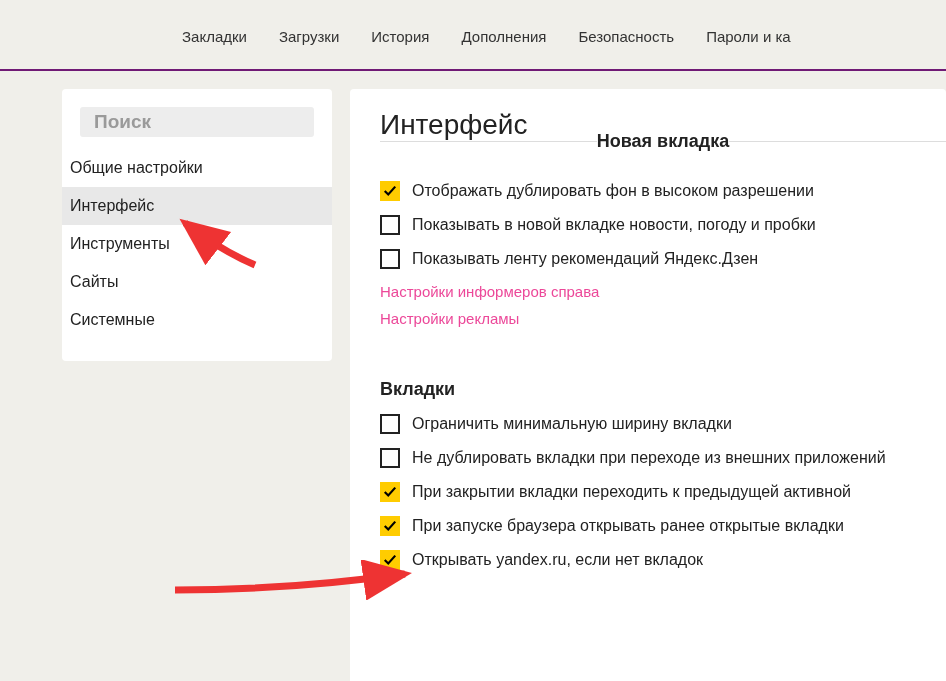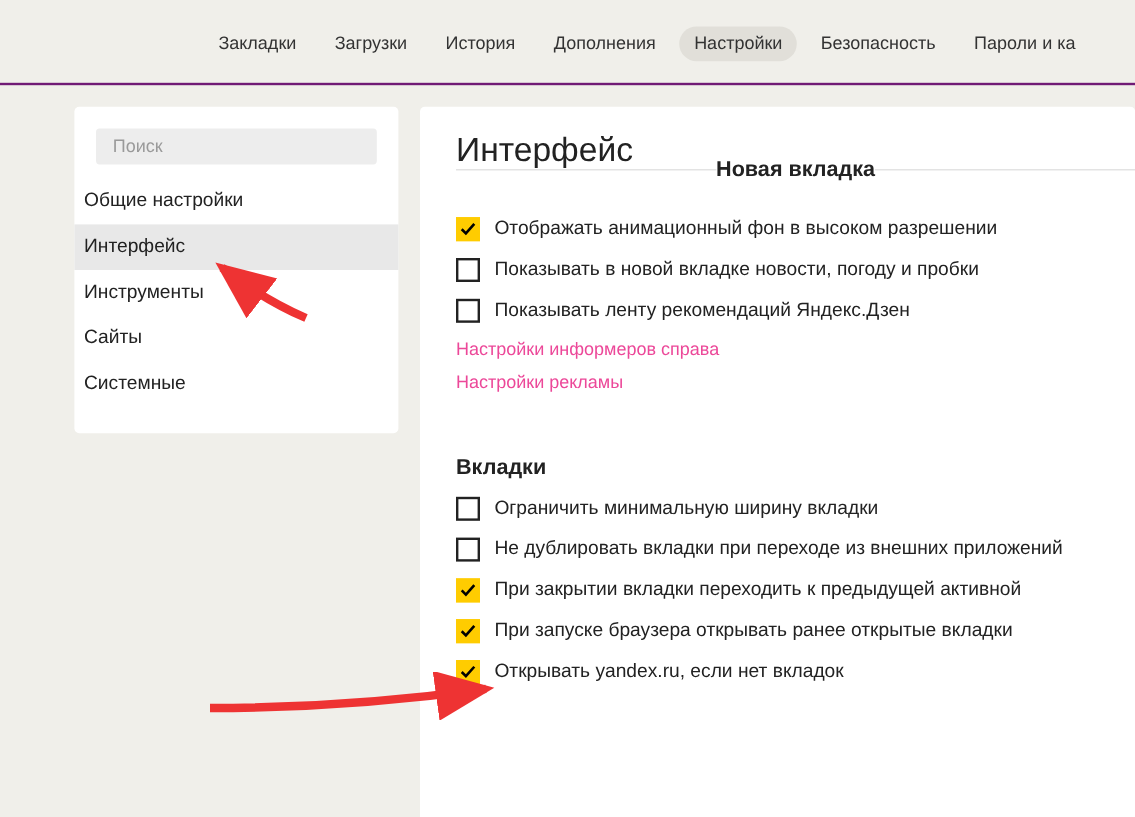--- a/index.html
+++ b/index.html
@@ -50,21 +50,22 @@
   }
   .search-box {
     margin: 0 18px 12px 18px;
     height: 30px;
     background: #ededed;
     border-radius: 3px;
     display: flex;
     align-items: center;
     padding: 0 14px;
     color: #9a9a9a;
-    font-size: 15px;
+    font-size: 19px;
+    font-weight: bold;
   }
   .side-item {
     padding: 10px 8px;
     font-size: 16px;
     color: #222;
     cursor: pointer;
   }
   .side-item.active {
     background: #e8e8e8;
   }
@@ -144,21 +145,20 @@
   }
 </style>
 </head>
 <body>
 
 <div class="topnav">
   <div class="nav-item">Закладки</div>
   <div class="nav-item">Загрузки</div>
   <div class="nav-item">История</div>
   <div class="nav-item">Дополнения</div>
-  <div class="nav-item active">Настройки</div>
   <div class="nav-item">Безопасность</div>
   <div class="nav-item">Пароли и ка</div>
 </div>
 
 <div class="wrap">
   <div class="sidebar-card">
     <div class="search-box">Поиск</div>
     <div class="side-item">Общие настройки</div>
     <div class="side-item active">Интерфейс</div>
     <div class="side-item">Инструменты</div>
@@ -170,21 +170,21 @@
     <h1 class="page-title">Интерфейс</h1>
 
     <div class="section-title cut"><span>Новая вкладка</span></div>
 
     <div class="opt">
       <span class="cb checked">
           <svg viewBox="0 0 16 16">
             <path d="M2 8 L6 12 L14 3" stroke="#000" stroke-width="2.5" fill="none"></path>
           </svg>
         </span>
-      <span>Отображать анимационный фон в высоком разрешении</span>
+      <span>Отображать дублировать фон в высоком разрешении</span>
     </div>
     <div class="opt">
       <span class="cb"></span>
       <span>Показывать в новой вкладке новости, погоду и пробки</span>
     </div>
     <div class="opt">
       <span class="cb"></span>
       <span>Показывать ленту рекомендаций Яндекс.Дзен</span>
     </div>
 

